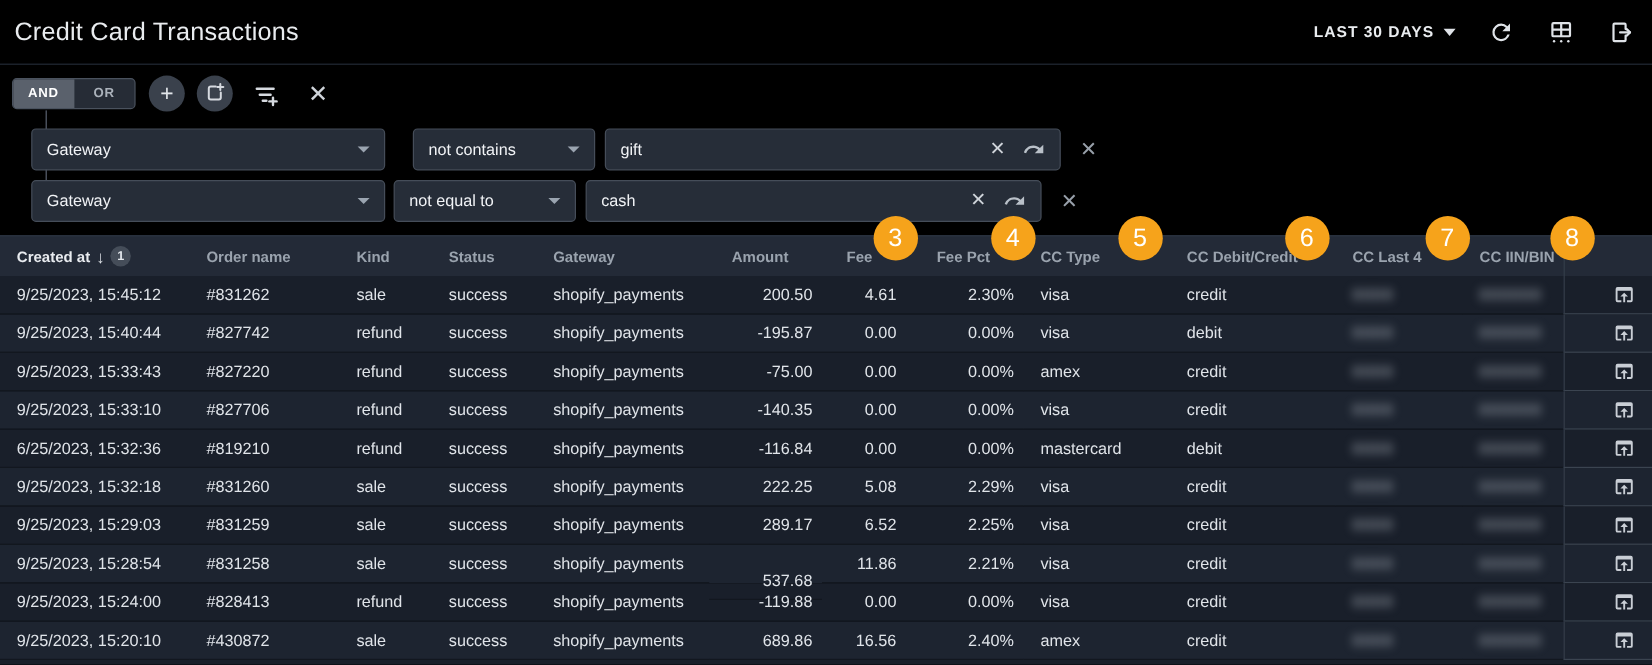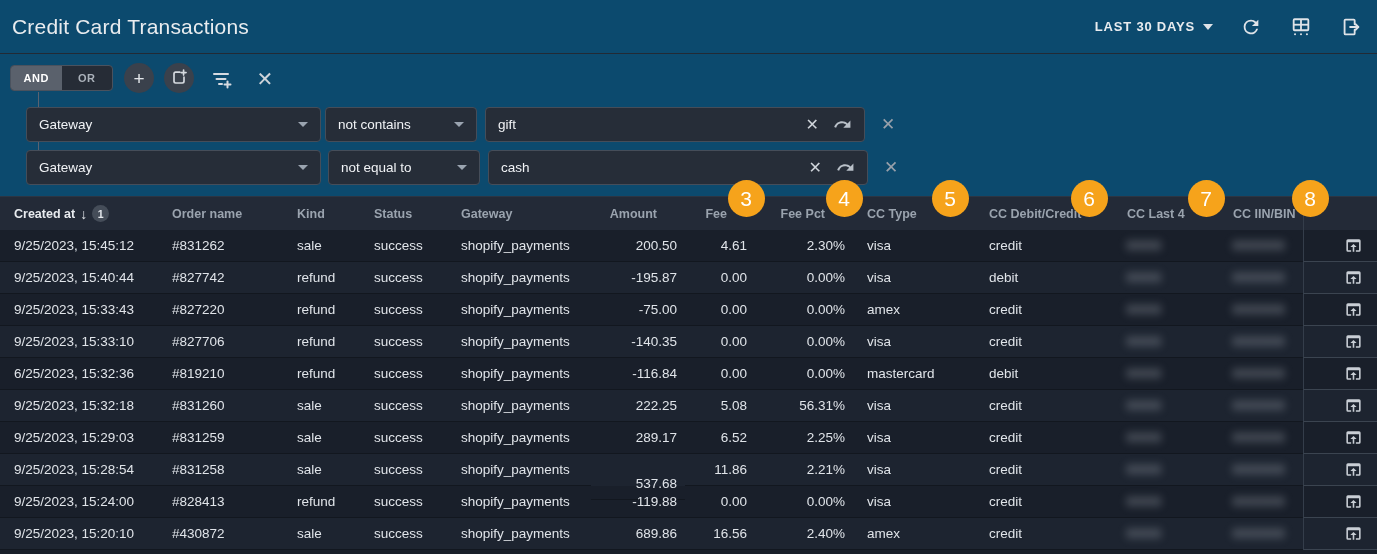--- a/index.html
+++ b/index.html
@@ -1,19 +1,19 @@
 <!DOCTYPE html>
 <html><head>
 <meta charset="utf-8">
 <style>
   * { margin:0; padding:0; box-sizing:border-box; }
   html,body { background:#10151d; }
   .app {
     position:relative; width:1377px; height:554px;
-    background:#0c4a6e; overflow:hidden;
+    background:#000000; overflow:hidden;
     font-family:"Liberation Sans", sans-serif;
     color:#e4e8ed;
   }
   
   .titlebar {
     position:absolute; top:0; left:0; width:100%; height:54px;
     display:flex; align-items:center; justify-content:space-between;
     padding:0 14px 0 12px; border-bottom:1px solid #222a35;
   }
   .page-title { font-size:21px; font-weight:500; color:#e9ecef; letter-spacing:.2px; }
@@ -162,21 +162,21 @@
 
   <div class="tree-v"></div>
   <div class="tree-h" style="top:124px"></div>
   <div class="tree-h" style="top:167px"></div>
 
   <div class="frow" style="top:107px">
     <div class="select" style="width:295px">
       <span>Gateway</span>
       <span class="sel-caret"></span>
     </div>
-    <div class="select" style="width:152px; margin-left:4px">
+    <div class="select" style="width:152px; margin-left:23px">
       <span>not contains</span>
       <span class="sel-caret"></span>
     </div>
     <div class="valuebox" style="width:380px; margin-left:8px">
       <span>gift</span>
       <span class="vb-icons">
         <span class="x-glyph">✕</span>
         <svg class="redo-icon" viewBox="0 0 24 24" fill="currentColor">
           <path d="M18.4 10.6C16.55 8.99 14.15 8 11.5 8c-4.65 0-8.58 3.03-9.96 7.22L3.9 16a8 8 0 0 1 7.6-5.5c1.95 0 3.73.72 5.12 1.88L13 16h9V7l-3.6 3.6z"></path>
         </svg>
@@ -377,21 +377,21 @@
           </div>
         </div>
         <div class="trow">
           <div class="cell left" style="width: 158px;">9/25/2023, 15:32:18</div>
           <div class="cell left" style="width: 125px;">#831260</div>
           <div class="cell left" style="width: 77px;">sale</div>
           <div class="cell left" style="width: 87px;">success</div>
           <div class="cell left" style="width: 144px;">shopify_payments</div>
           <div class="cell right" style="width: 94px;">222.25</div>
           <div class="cell right" style="width: 70px;">5.08</div>
-          <div class="cell right" style="width: 98px;">56.31%</div>
+          <div class="cell right" style="width: 98px;">2.29%</div>
           <div class="cell left" style="width: 122px;">visa</div>
           <div class="cell left" style="width: 138px;">credit</div>
           <div class="cell left" style="width: 106px;">
             <span class="blur">0000</span>
           </div>
           <div class="cell left" style="width: 84px;">
             <span class="blur">000000</span>
           </div>
           <div class="cell center pin" style="width: 74px;">
             <span class="open-btn">

